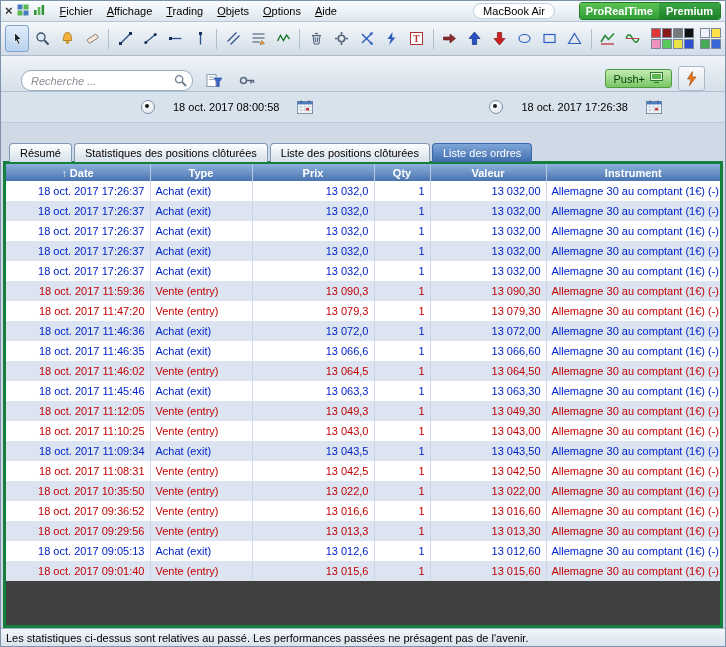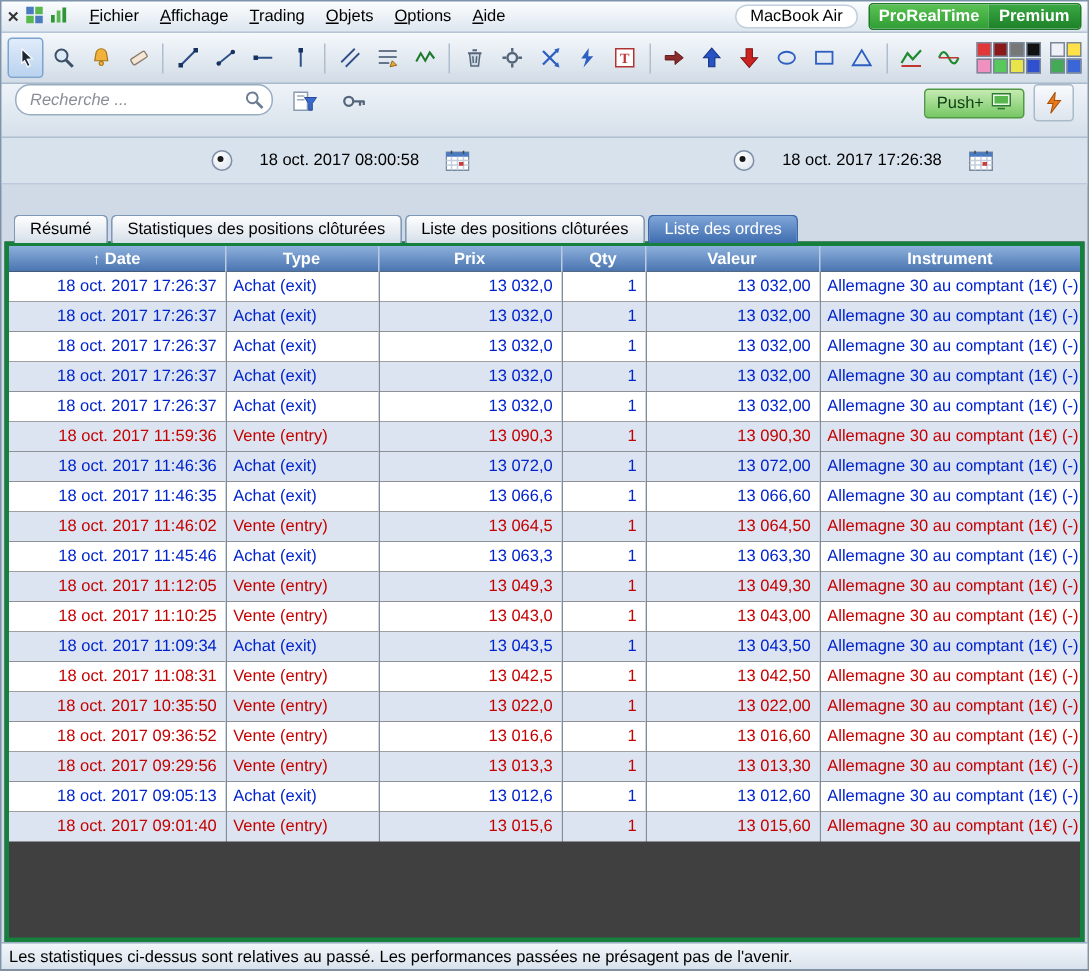--- a/index.html
+++ b/index.html
@@ -10,39 +10,39 @@
     display:flex;flex-direction:column;
   }
   
   .menubar{flex:0 0 20px;background:linear-gradient(#fbfdfe,#dde6ef);
     border-bottom:1px solid #b7c6d6;display:flex;align-items:center;padding:0 4px;}
   .win-icons{display:flex;align-items:center;gap:4px;margin-right:8px}
   .close-glyph{font-size:13px;font-weight:bold;color:#333;line-height:12px;cursor:default}
   .menus{display:flex;align-items:center}
   .menu-item{padding:2px 7px;cursor:default}
   .menu-item u{text-decoration:underline}
-  .mb-right{margin-left:auto;display:flex;align-items:center;gap:7px}
+  .mb-right{margin-left:auto;display:flex;align-items:center;gap:24px}
   .device{background:#fff;border:1px solid #c2cfdc;border-radius:8px;padding:1px 9px}
   .brand{display:flex;border-radius:3px;overflow:hidden;border:1px solid #1f7a28;font-weight:bold}
   .brand .b1{background:linear-gradient(#5cc254,#2f9e35);color:#fff;padding:2px 6px}
   .brand .b2{background:linear-gradient(#3aa844,#1d8128);color:#fff;padding:2px 7px}
   
   .toolbar{flex:0 0 33px;background:linear-gradient(#f4f8fb,#d2dce7);
     border-bottom:1px solid #a9bacb;display:flex;align-items:center;padding:0 4px;gap:1px}
   .tool{width:23px;height:25px;display:flex;align-items:center;justify-content:center;
     border:1px solid transparent;border-radius:3px;cursor:default}
   .tool.selected{background:linear-gradient(#e0ecfa,#b9d2ef);border-color:#7da3cf}
   .tool svg{display:block}
   .tsep{width:1px;height:20px;background:#aebecd;margin:0 3px}
   .palette{display:grid;grid-template-columns:repeat(4,10px);grid-auto-rows:10px;gap:1px;margin-left:5px}
   .palette.small{grid-template-columns:repeat(2,10px)}
   .swatch{border:1px solid #7a8899;cursor:default}
   
   .searchbar{flex:0 0 35px;background:linear-gradient(#eef3f8,#d6e0ea);
-    border-bottom:1px solid #b0c0d0;display:flex;align-items:flex-start;padding:0 9px;gap:9px}
+    border-bottom:1px solid #b0c0d0;display:flex;align-items:flex-end;padding:0 20px;gap:9px}
   .search-wrap{position:relative;width:172px}
   .search-input{width:100%;height:21px;border:1px solid #98acc2;border-radius:10px;
     padding:0 24px 0 9px;font-family:"Liberation Sans",sans-serif;font-size:11px;box-sizing:border-box;color:#555}
   .search-input::placeholder{color:#8a8f96;font-style:italic}
   .search-glyph{position:absolute;right:6px;top:4px;cursor:pointer}
   .sb-icon{display:flex;align-items:center;justify-content:center;width:24px;height:22px;cursor:default}
   .sb-right{margin-left:auto;display:flex;align-items:center;gap:6px}
   .push-btn{display:flex;align-items:center;gap:5px;background:linear-gradient(#c5ebb1,#77c765);
     border:1px solid #4f9a42;border-radius:3px;padding:2px 8px;font-weight:normal;color:#0d3d12;cursor:default}
   .flash-btn{width:25px;height:23px;background:linear-gradient(#f8fafc,#dde5ee);
@@ -449,20 +449,28 @@
           <td class="c-instrument">Allemagne 30 au comptant (1€) (-)</td>
         </tr>
         <tr class="even vente">
           <td class="c-date">18 oct. 2017 11:59:36</td>
           <td class="c-type">Vente (entry)</td>
           <td class="c-prix">13 090,3</td>
           <td class="c-qty">1</td>
           <td class="c-valeur">13 090,30</td>
           <td class="c-instrument">Allemagne 30 au comptant (1€) (-)</td>
         </tr>
+        <tr class="odd vente">
+          <td class="c-date">18 oct. 2017 11:47:20</td>
+          <td class="c-type">Vente (entry)</td>
+          <td class="c-prix">13 079,3</td>
+          <td class="c-qty">1</td>
+          <td class="c-valeur">13 079,30</td>
+          <td class="c-instrument">Allemagne 30 au comptant (1€) (-)</td>
+        </tr>
         <tr class="even achat">
           <td class="c-date">18 oct. 2017 11:46:36</td>
           <td class="c-type">Achat (exit)</td>
           <td class="c-prix">13 072,0</td>
           <td class="c-qty">1</td>
           <td class="c-valeur">13 072,00</td>
           <td class="c-instrument">Allemagne 30 au comptant (1€) (-)</td>
         </tr>
         <tr class="odd achat">
           <td class="c-date">18 oct. 2017 11:46:35</td>

